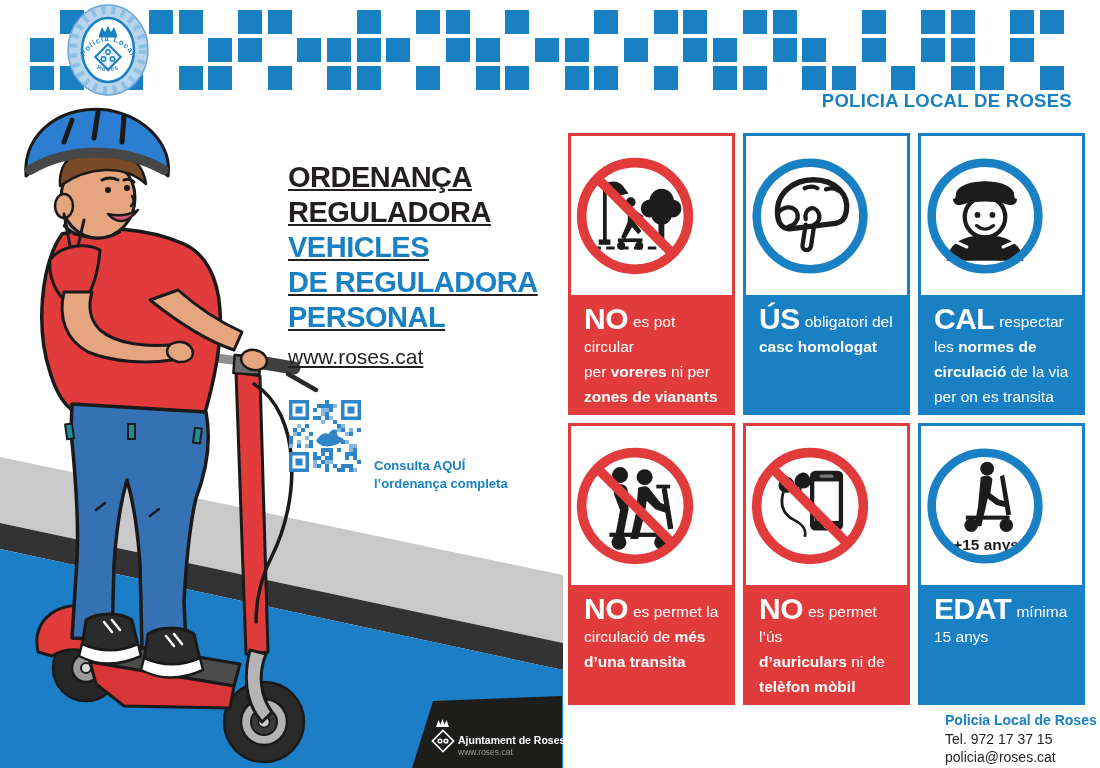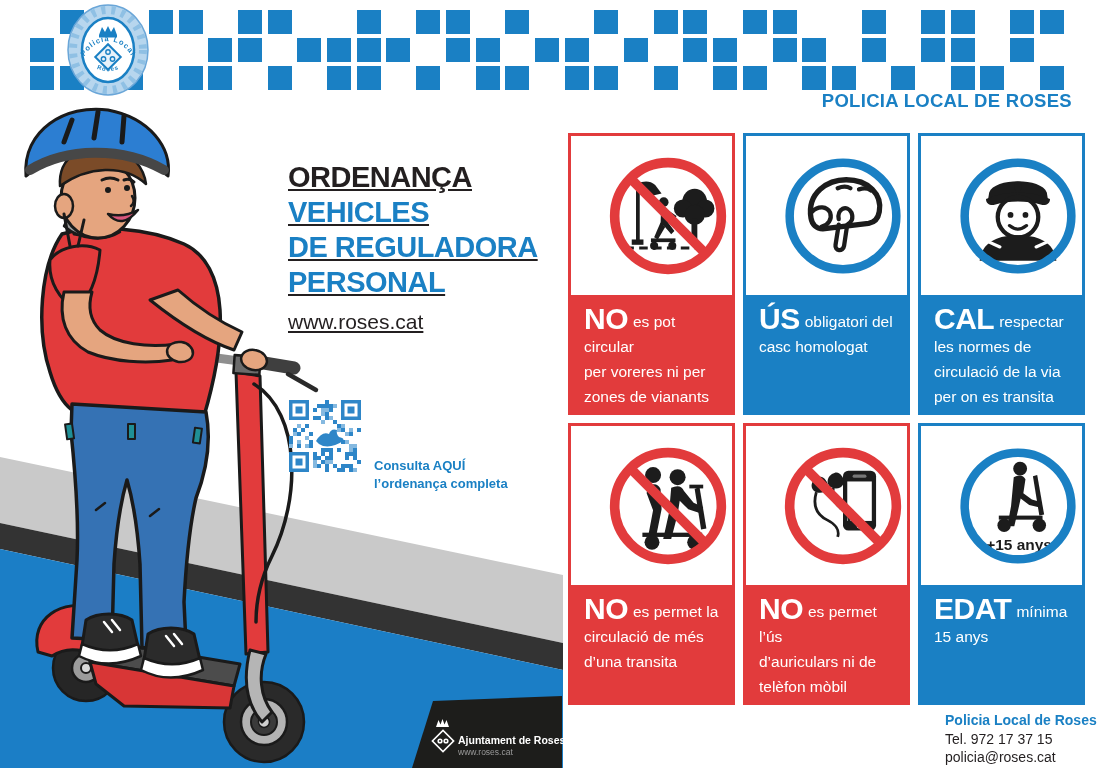--- a/index.html
+++ b/index.html
@@ -33,26 +33,26 @@
     color:var(--blue);line-height:18px;z-index:4;
   }
   
   .grid{
     position:absolute;left:568px;top:133px;z-index:4;
     display:grid;grid-template-columns:repeat(3,167px);grid-auto-rows:282px;gap:8px;
   }
   .card{border:3px solid;display:flex;flex-direction:column;background:#404040;box-sizing:border-box;}
   .card.red{border-color:var(--red);}
   .card.blue{border-color:var(--blue);}
-  .icon-area{height:159px;flex:none;display:flex;align-items:center;justify-content:flex-end;background:#fff;}
+  .icon-area{height:159px;flex:none;display:flex;align-items:center;justify-content:flex-start;background:#fff;}
   .text-area{flex:1;color:#fff;padding:11px 8px 0 13px;font-size:15.5px;line-height:25px;font-weight:normal;}
   .card.red .text-area{background:var(--red);}
   .card.blue .text-area{background:var(--blue);}
   .lead{font-size:30px;font-weight:bold;letter-spacing:-.5px;vertical-align:-2px;margin-right:5px;}
-  .text-area b{font-weight:normal;margin-top:20px;}
+  .text-area b{font-weight:bold;margin-top:20px;}
   
   #scene{position:absolute;left:0;top:0;z-index:2;}
   
   #muni{position:absolute;left:405px;top:690px;z-index:3;}
   .contact{position:absolute;left:945px;top:711px;font-size:14px;line-height:18.5px;color:var(--dark);z-index:4;}
   .contact .name{color:var(--blue);font-weight:bold;}
 </style>
 </head>
 <body>
 
@@ -224,20 +224,21 @@
       <g transform="translate(62,14)">
         <path d="M86,620 C98,612 120,612 132,620 L138,646 C118,654 96,654 82,646 Z" fill="#2b2b2b" stroke-width="3"></path>
         <path d="M82,644 C100,652 120,652 138,644 L141,656 C119,666 98,666 79,656 Z" fill="#ffffff" stroke-width="2.5"></path>
         <path d="M104,622 l8,10 M112,620 l8,10" stroke="#ffffff" stroke-width="2.5" fill="none"></path>
       </g>
     </g>
   </svg>
 
   <div class="title">
     <div>ORDENANÇA</div>
+    <div>REGULADORA</div>
     <div class="blue-line">VEHICLES</div>
     <div class="blue-line">DE REGULADORA</div>
     <div class="blue-line">PERSONAL</div>
     <div class="website">www.roses.cat</div>
   </div>
 
   <svg id="qr" width="74" height="74" viewBox="0 0 74 74">
       <rect x="37" y="1" width="4" height="4" fill="#2e86c8"></rect>
       <rect x="29" y="5" width="4" height="4" fill="#2e86c8"></rect>
       <rect x="33" y="5" width="4" height="4" fill="#2e86c8"></rect>

